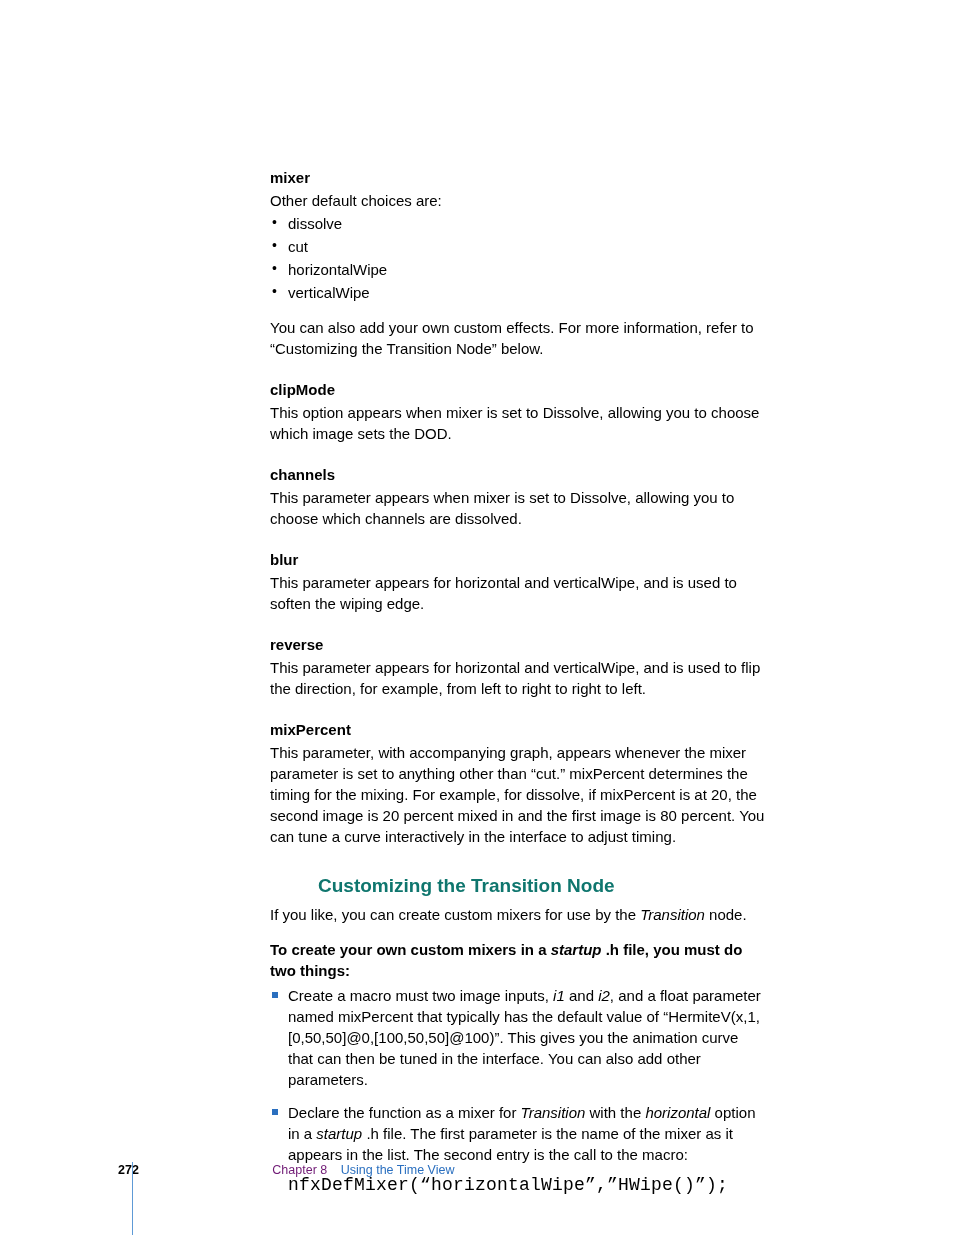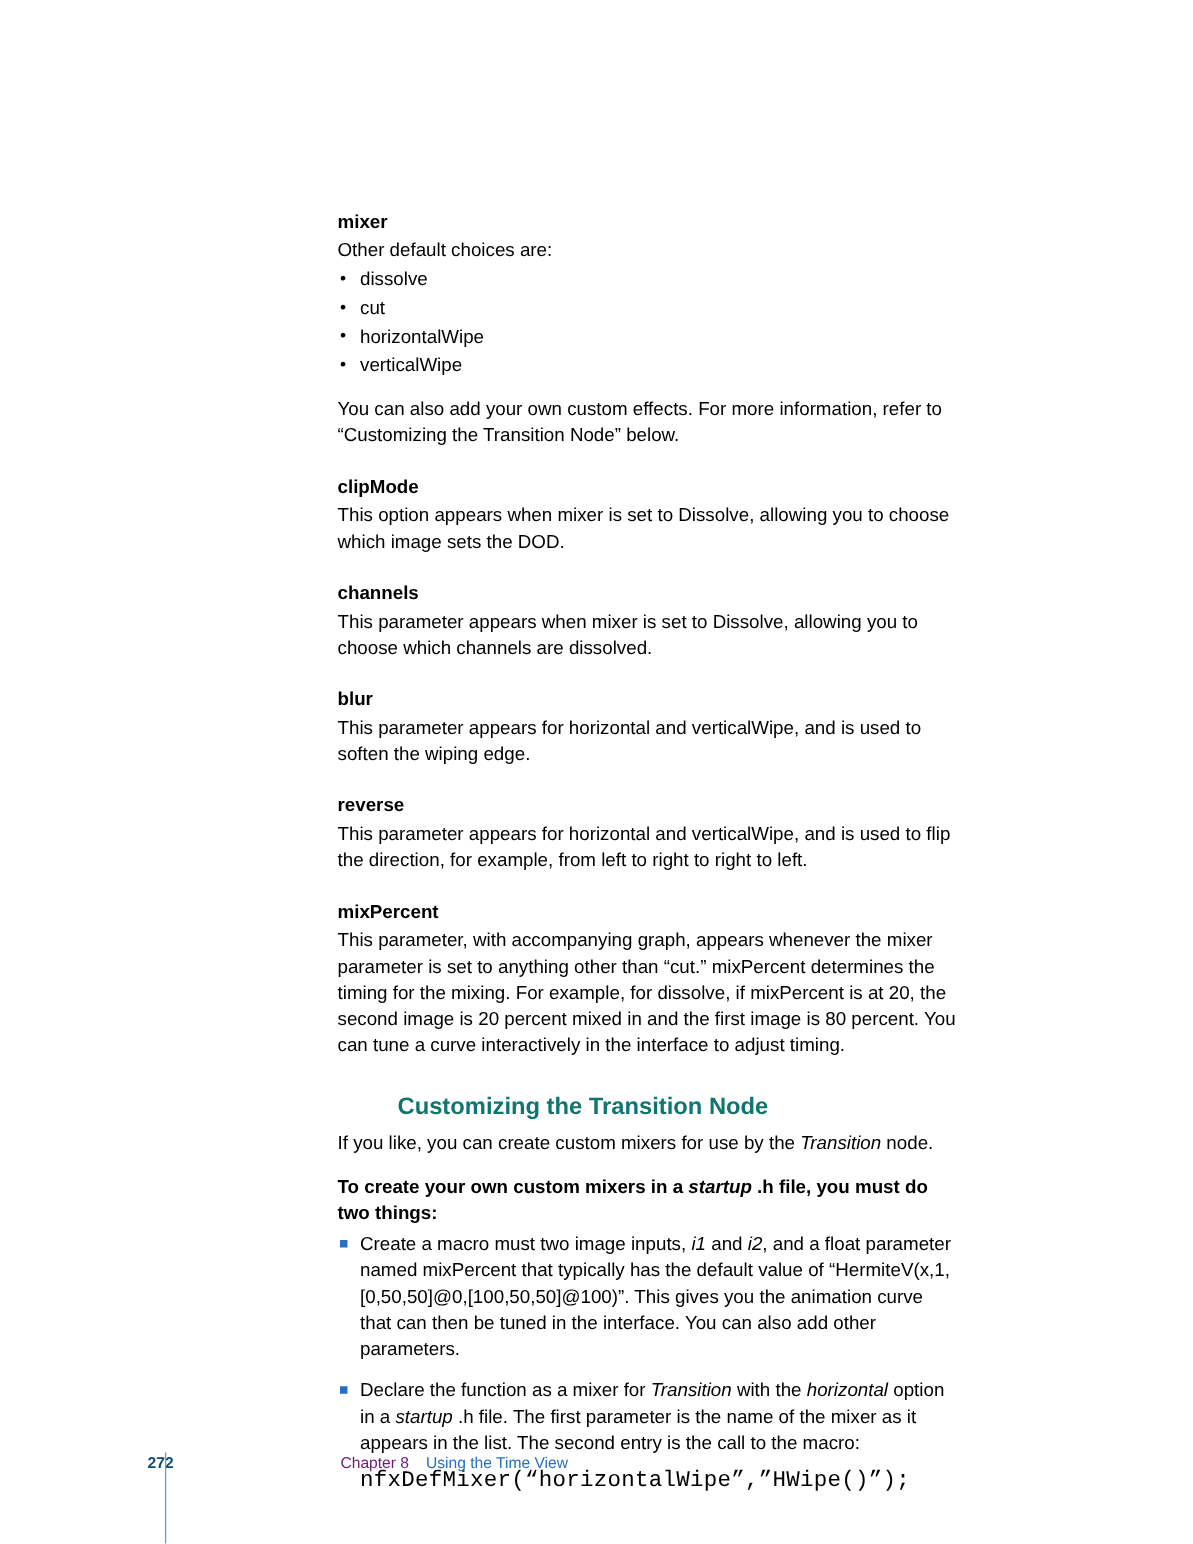--- a/index.html
+++ b/index.html
@@ -65,21 +65,21 @@
     font-size: 18px;
     letter-spacing: 0.2px;
     margin-top: 8px;
   }
   .footer {
     position: absolute;
     left: 118px;
     bottom: 58px;
     font-size: 12.5px;
   }
-  .footer .pg { font-weight: 700; color: #0c4a6e; margin-right: 130px; }
+  .footer .pg { font-weight: 700; color: #000000; margin-right: 130px; }
   .footer .chap { font-weight: 400; color: #701a75; margin-right: 10px; }
   .footer .title { color: #2a6fbf; }
   .side-rule {
     position: absolute;
     left: 132px;
     bottom: 0;
     width: 0;
     height: 73px;
     border-left: 1px solid #5e9ad6;
   }

